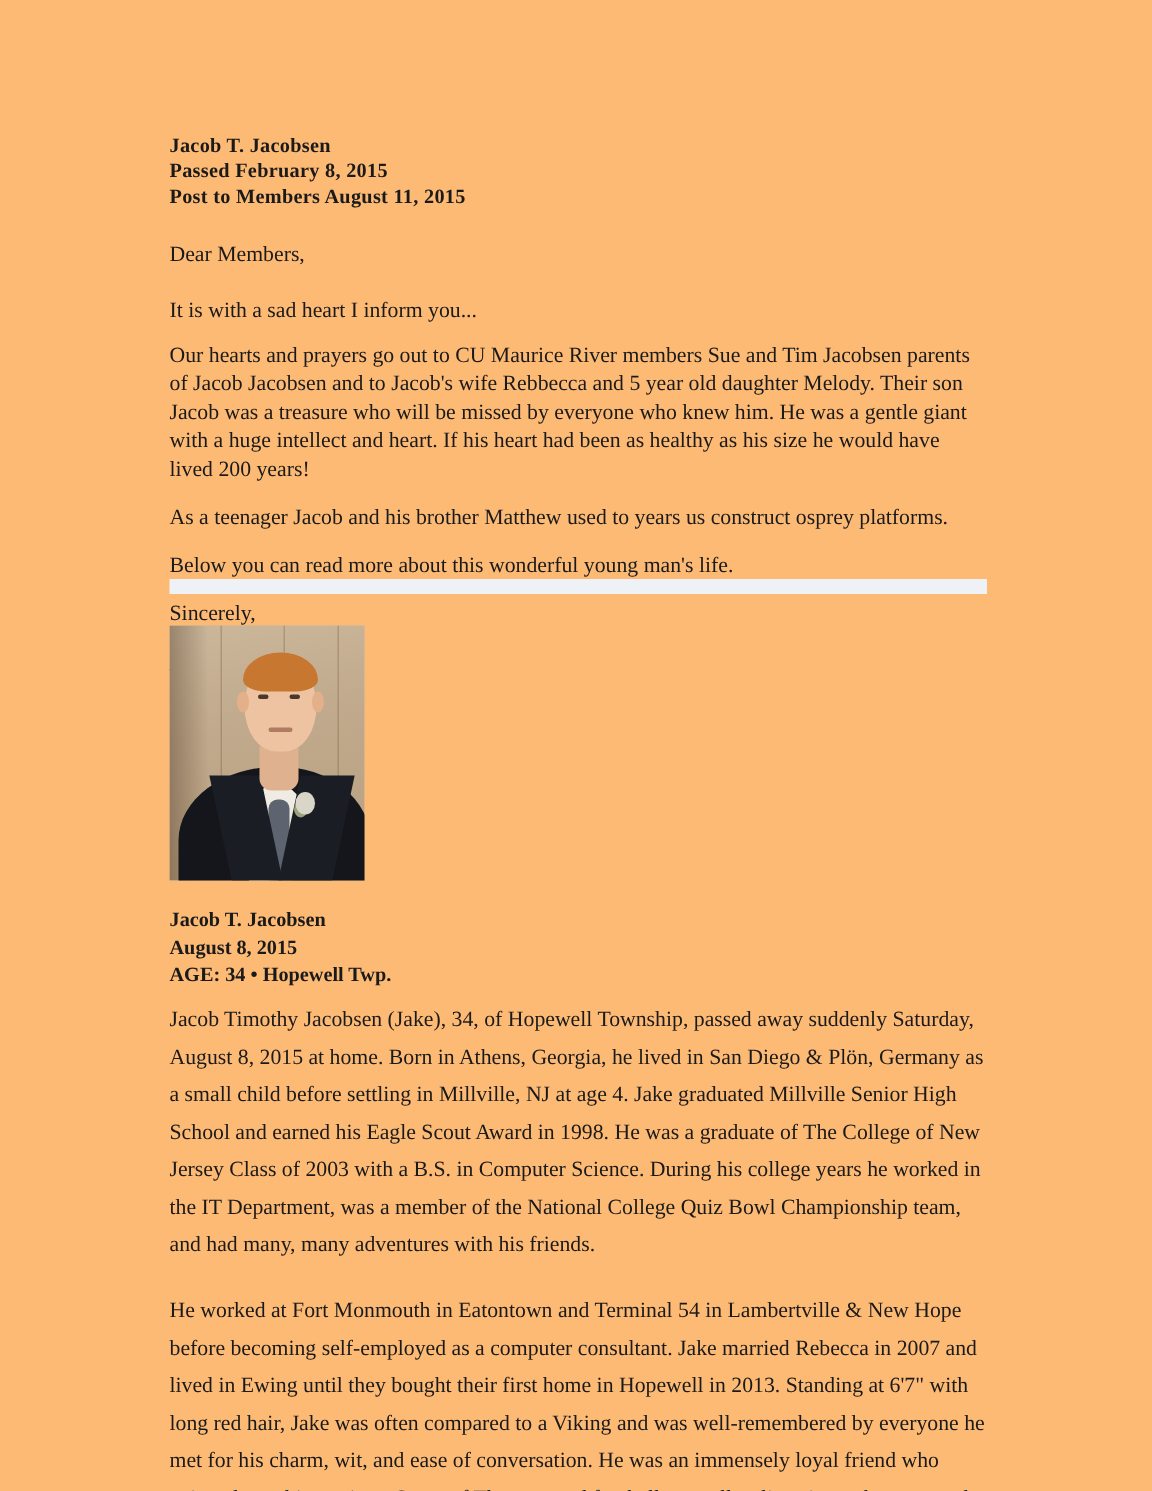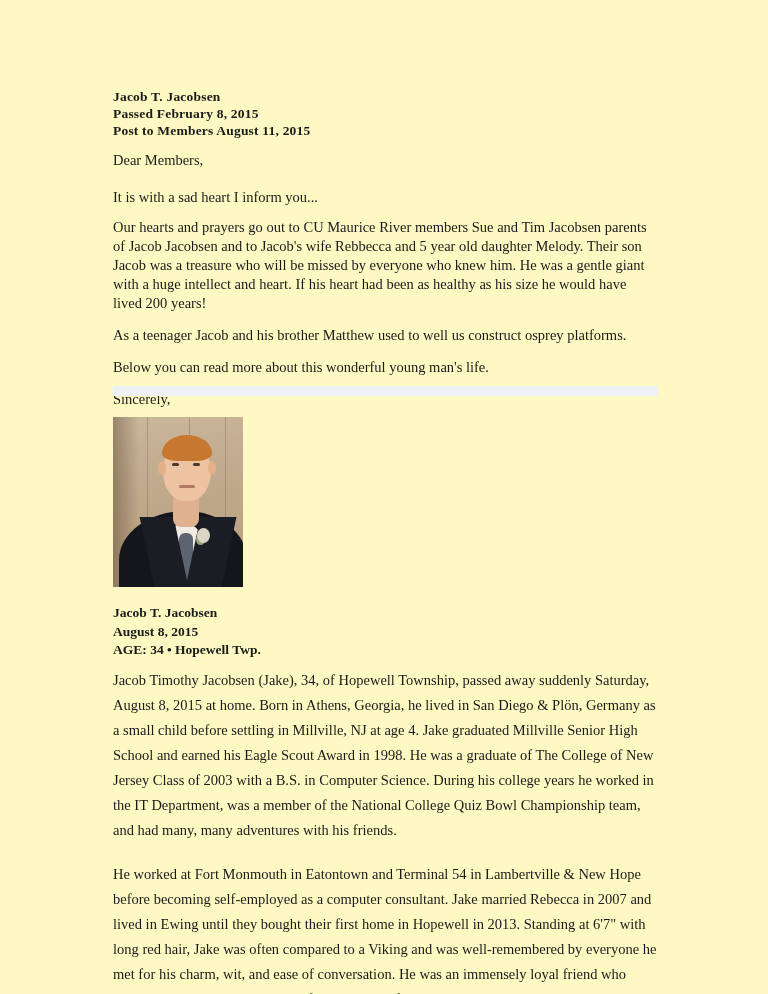--- a/index.html
+++ b/index.html
@@ -12,39 +12,39 @@
     height: 994px;
     font-family: "Liberation Serif", serif;
     color: #1a1a1a;
     position: relative;
     overflow: hidden;
   }
   .page {
     width: 768px;
     height: 994px;
     position: relative;
-    background: #fef9c3;
+    background: #fdba74;
     box-sizing: border-box;
   }
   .content {
     position: absolute;
     left: 113px;
     top: 88px;
     width: 545px;
   }
   .hdr-block {
     font-weight: bold;
     font-size: 13.5px;
     line-height: 17px;
     letter-spacing: 0.2px;
   }
   .hdr-block div { white-space: nowrap; }
 
   .letter {
-    margin-top: 12px;
+    margin-top: 22px;
     font-size: 14.5px;
     line-height: 19px;
   }
   .letter p {
     margin: 0 0 13px 0;
   }
   .letter p.tight {
     margin-bottom: 11px;
   }
   .salutation { margin-bottom: 18px !important; }
@@ -246,21 +246,21 @@
     <div class="hdr-block">
       <div>Jacob T. Jacobsen</div>
       <div>Passed February 8, 2015</div>
       <div>Post to Members August 11, 2015</div>
     </div>
 
     <div class="letter">
       <p class="salutation">Dear Members,</p>
       <p class="tight">It is with a sad heart I inform you...</p>
       <p>Our hearts and prayers go out to CU Maurice River members Sue and Tim Jacobsen parents of Jacob Jacobsen and to Jacob's wife Rebbecca and 5 year old daughter Melody. Their son Jacob was a treasure who will be missed by everyone who knew him. He was a gentle giant with a huge intellect and heart. If his heart had been as healthy as his size he would have lived 200 years!</p>
-      <p>As a teenager Jacob and his brother Matthew used to well us construct osprey platforms.</p>
+      <p>As a teenager Jacob and his brother Matthew used to years us construct osprey platforms.</p>
       <p>Below you can read more about this wonderful young man's life.</p>
       <p class="sig-line">Sincerely,</p>
       <a class="sig-name" href="#">Jane Morton Galetto</a>
       <div class="board-title">Board President</div>
     </div>
 
   </div>
 
   <div class="divider"></div>
 

